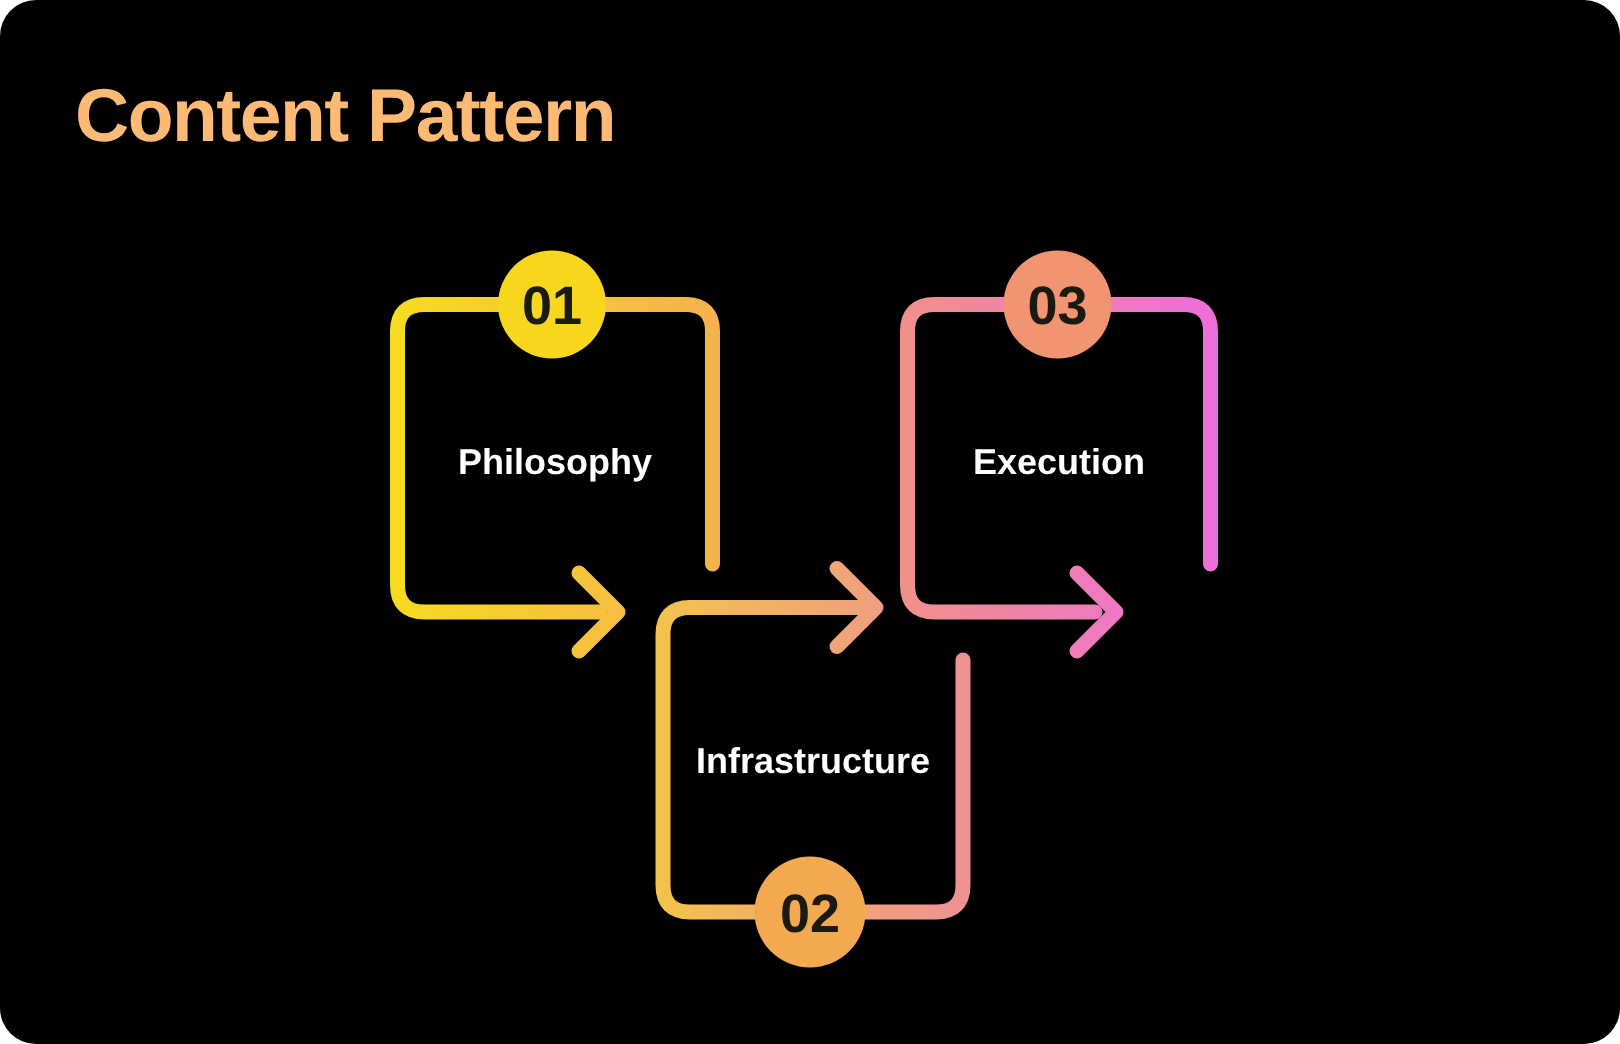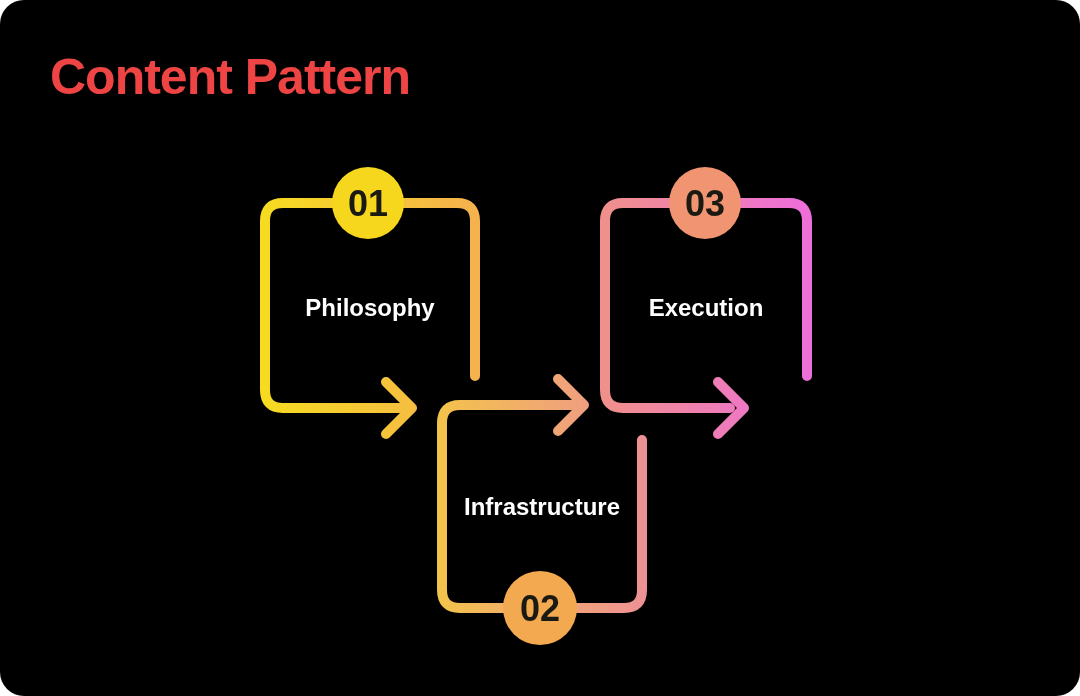--- a/index.html
+++ b/index.html
@@ -17,21 +17,21 @@
     overflow: hidden;
   }
   .page-title {
     position: absolute;
     left: 50px;
     top: 48px;
     margin: 0;
     font-size: 50px;
     font-weight: 700;
     letter-spacing: -1px;
-    color: #ef4444;
+    color: #fdba74;
   }
   .diagram-svg {
     position: absolute;
     left: 0;
     top: 0;
   }
   .wire {
     fill: none;
     stroke-width: 10;
     stroke-linecap: round;

